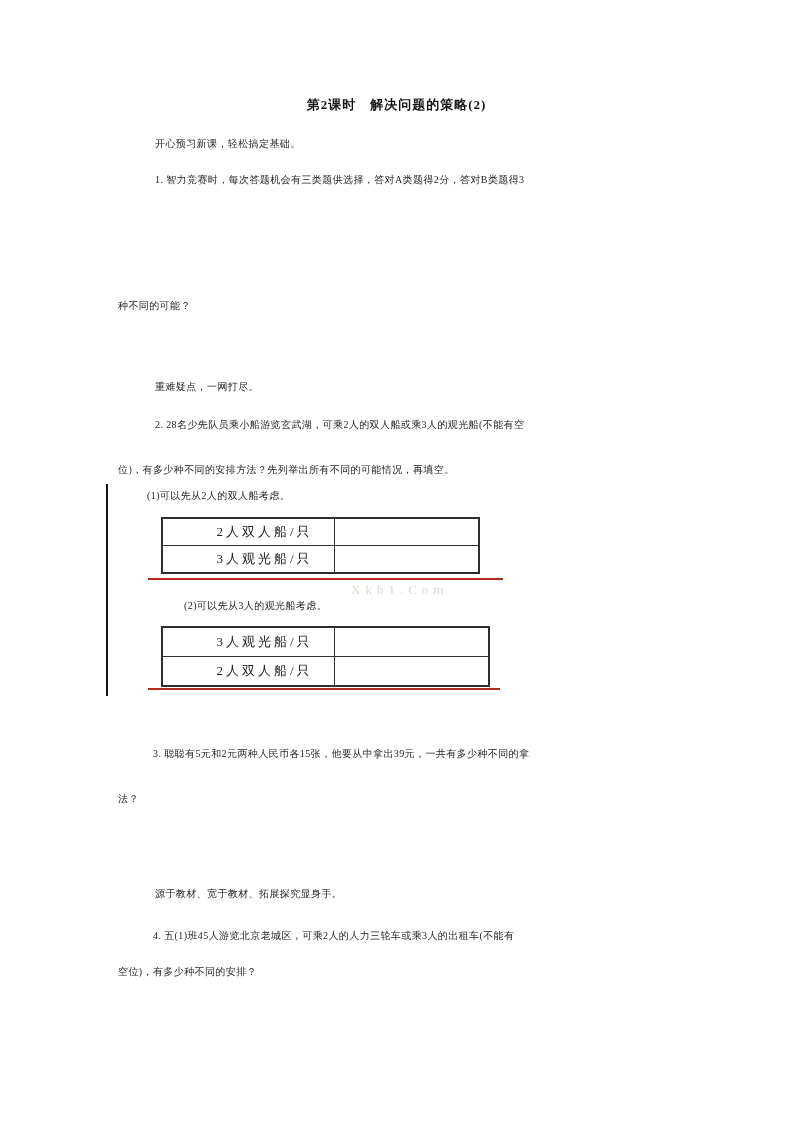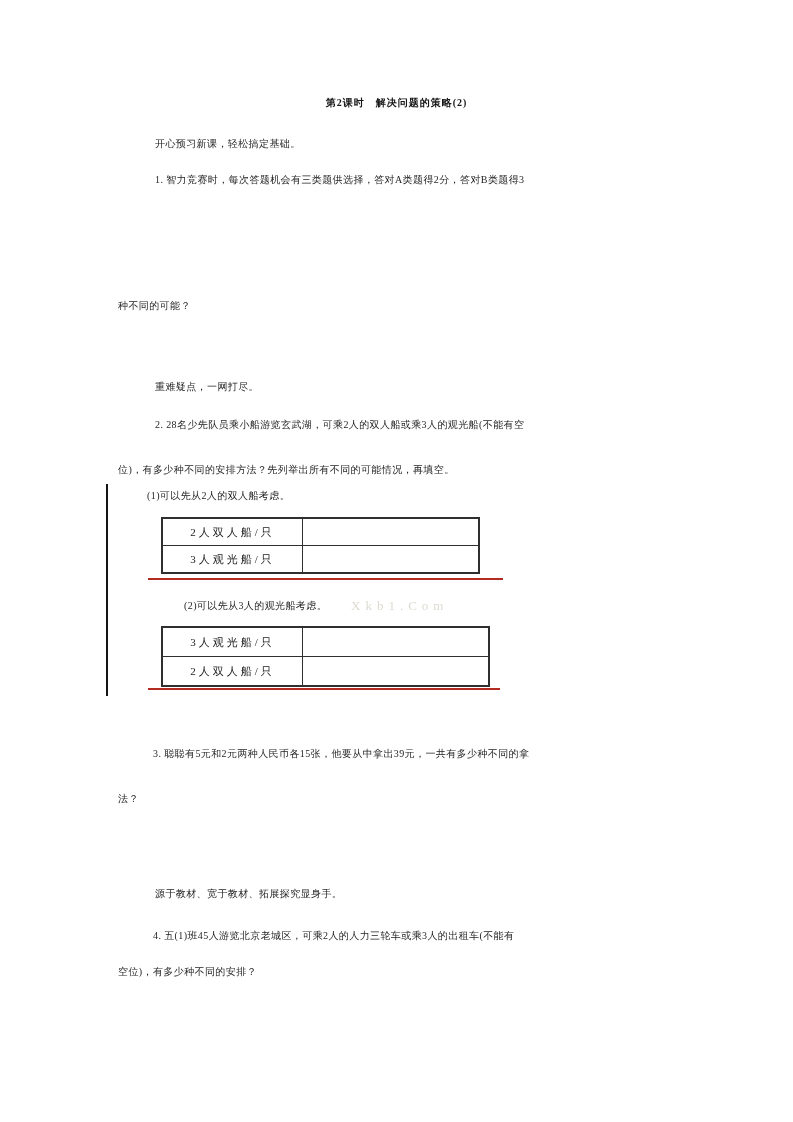--- a/index.html
+++ b/index.html
@@ -16,41 +16,42 @@
     font-size:10px;
     line-height:20px;
     white-space:nowrap;
     letter-spacing:0.4px;
     color:#1f1f1f;
   }
   .doc-title{
     position:absolute;
     top:96px;left:0;width:793px;
     text-align:center;
-    font-size:10px;
+    font-size:13px;
     font-weight:bold;
     letter-spacing:1px;
     color:#161616;
   }
   .fill-table{
     position:absolute;
     border:2px solid #2f2f2f;
     background:#ffffff;
     box-sizing:border-box;
   }
   .fill-table .trow{display:flex;}
   .fill-table .trow + .trow{border-top:1.5px solid #2f2f2f;}
   .cell-label{
     width:140px;
     border-right:1.5px solid #2f2f2f;
     display:flex;align-items:center;justify-content:center;
-    font-size:11px;
+    font-size:13px;
     letter-spacing:3px;
     color:#222222;
     box-sizing:border-box;
+    margin-left:32px;
   }
   .cell-value{flex:1;}
   .t1 .trow{height:26px;}
   .t2 .trow{height:28px;}
   .red-line{
     position:absolute;
     height:2px;
     background:#b22a20;
   }
   .v-line{
@@ -92,21 +93,21 @@
     </div>
     <div class="trow">
       <div class="cell-label">3人观光船/只</div>
       <div class="cell-value"></div>
     </div>
   </div>
 
   <div class="red-line" style="top:578px;left:148px;width:355px;"></div>
 
   <div class="t-line" style="top:596px;left:160px;margin-left:24px;">(2)可以先从3人的观光船考虑。</div>
-  <div class="watermark" style="top:598px;left:351px;">Xkb1.Com</div>
+  <div class="watermark" style="top:582px;left:351px;">Xkb1.Com</div>
 
   <div class="fill-table t2" style="top:626px;left:161px;width:329px;">
     <div class="trow">
       <div class="cell-label">3人观光船/只</div>
       <div class="cell-value"></div>
     </div>
     <div class="trow">
       <div class="cell-label">2人双人船/只</div>
       <div class="cell-value"></div>
     </div>

